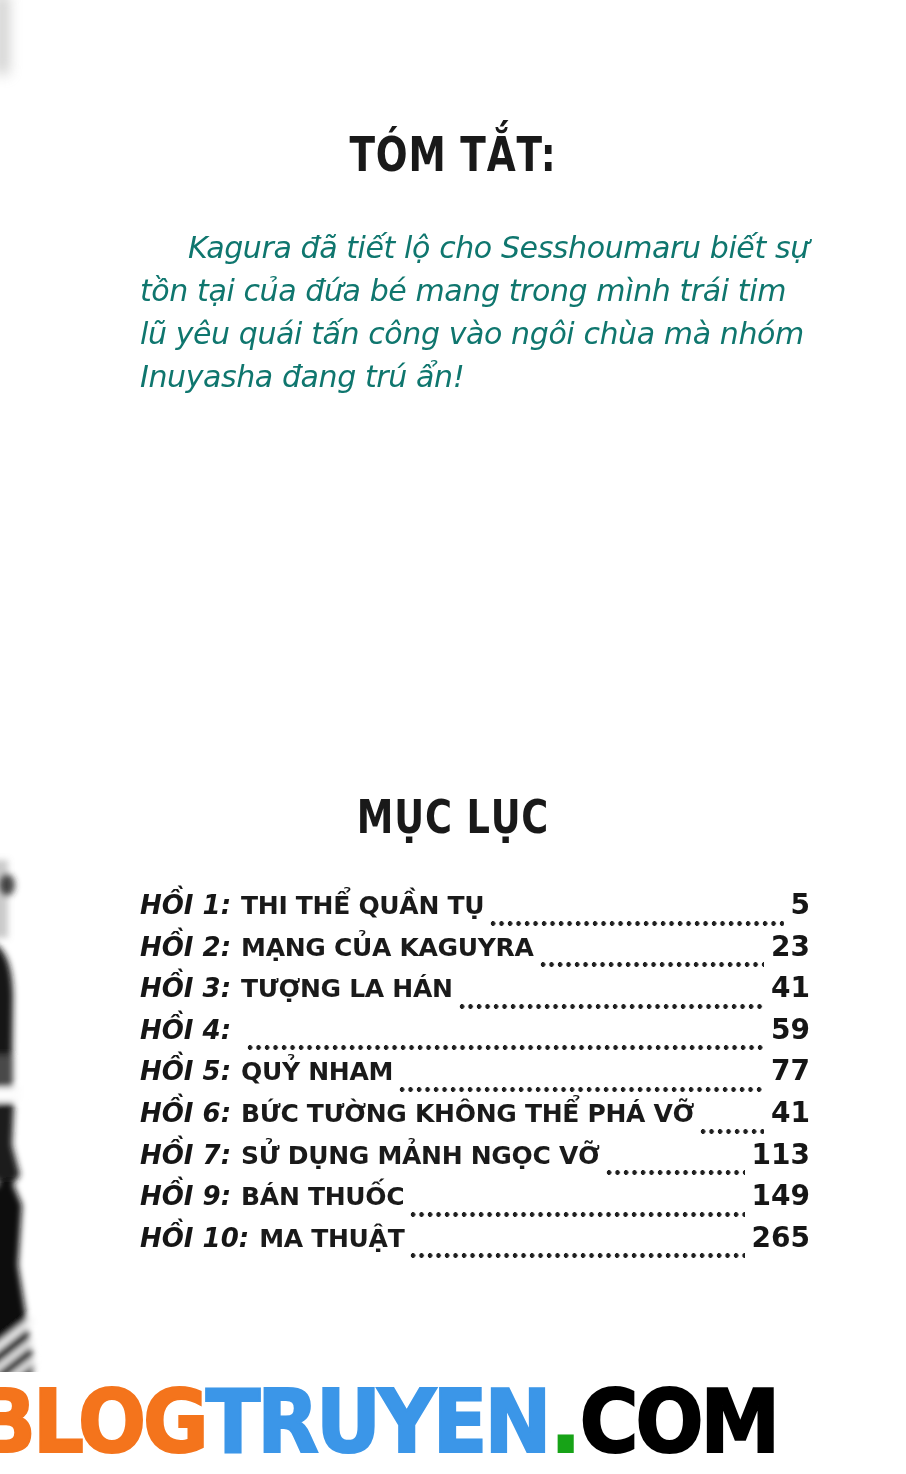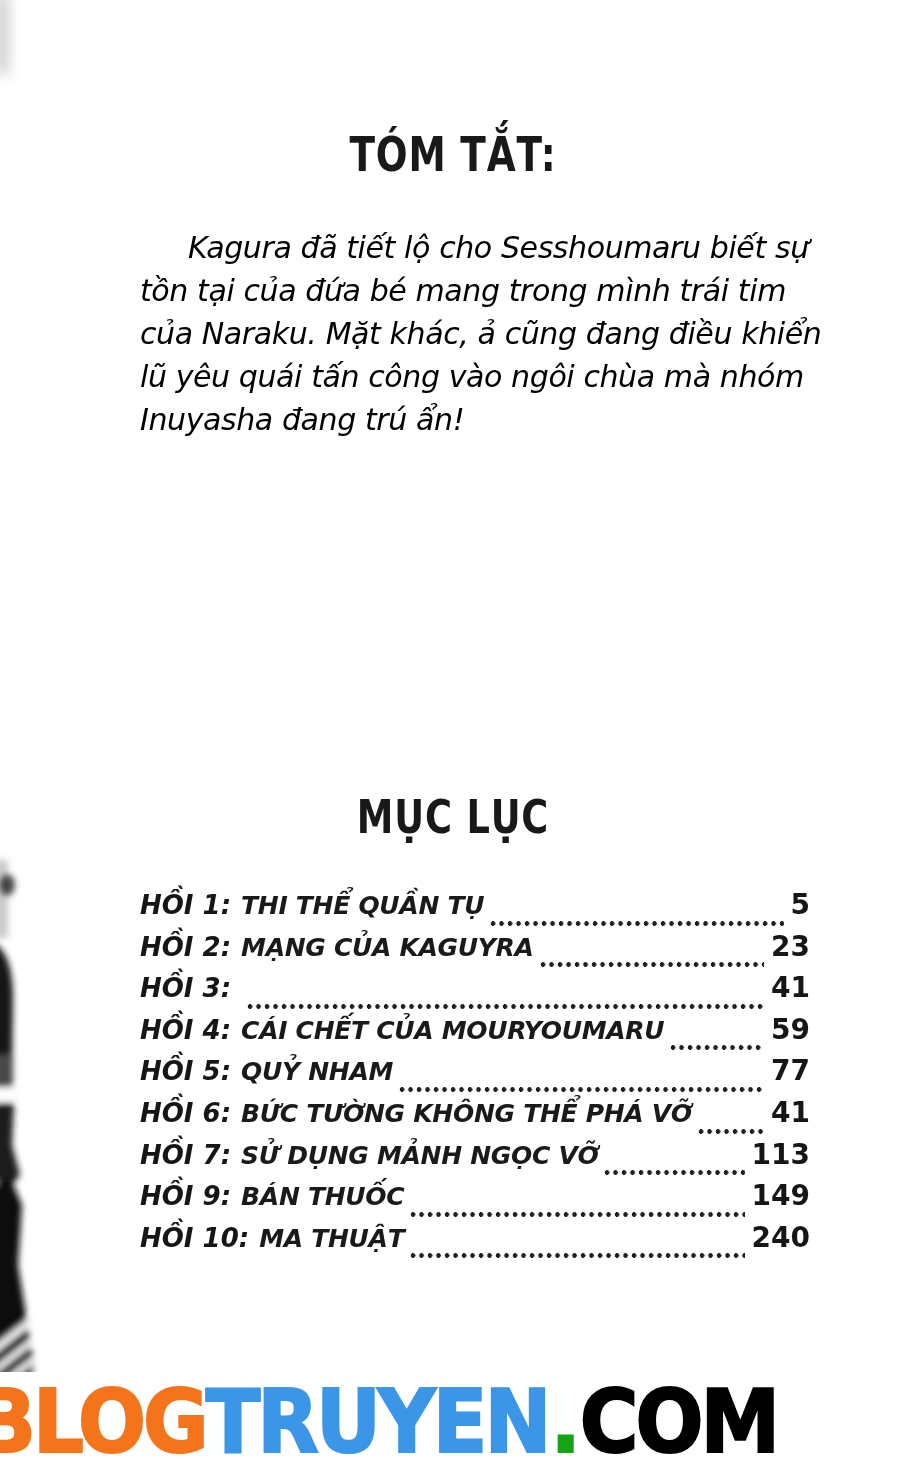--- a/index.html
+++ b/index.html
@@ -22,36 +22,36 @@
   .bleed{position:absolute;left:0;top:845px;}
 
   .summary-heading{
     position:absolute;left:0;top:126px;width:906px;margin:0;
     text-align:center;font-size:48px;font-weight:bold;letter-spacing:1px;
     transform:scaleX(0.78);color:#191919;
   }
   .summary{
     position:absolute;left:140px;top:226px;width:690px;
     font-size:30px;line-height:43px;font-style:italic;font-weight:500;
-    letter-spacing:-0.4px;color:#000000;white-space:nowrap;
+    letter-spacing:-0.4px;color:#0f766e;white-space:nowrap;
   }
   .sline.indent{padding-left:48px;}
 
   .toc-heading{
     position:absolute;left:0;top:790px;width:906px;margin:0;
     text-align:center;font-size:46px;font-weight:bold;letter-spacing:1px;
     transform:scaleX(0.80);color:#191919;
   }
   .toc{position:absolute;left:140px;top:888px;width:670px;}
   .toc-row{display:flex;align-items:baseline;height:41.6px;}
   .chap{
     font-style:italic;font-weight:bold;font-size:26px;
     margin-right:10px;white-space:nowrap;color:#161616;
   }
-  .ttl{font-weight:bold;font-size:25px;letter-spacing:-0.3px;white-space:nowrap;color:#1a1a1a;font-style:italic;}
+  .ttl{font-weight:bold;font-size:25px;letter-spacing:-0.3px;white-space:nowrap;color:#1a1a1a;}
   .dots{
     flex:1 1 auto;height:7px;margin:0 7px 3px 6px;align-self:flex-end;
     background-image:radial-gradient(circle at 3px 3.5px,#1f1f1f 2.1px,rgba(0,0,0,0) 2.6px);
     background-size:8.5px 7px;background-repeat:repeat-x;background-position:left center;
   }
   .pnum{font-weight:bold;font-size:28px;white-space:nowrap;color:#161616;}
 
   .footer{
     position:absolute;left:0;top:1372px;width:752px;height:102px;background:#ffffff;
     display:flex;align-items:center;justify-content:center;
@@ -93,21 +93,20 @@
         <rect x="-14" y="512" width="54" height="6" fill="#f5f5f5" transform="rotate(-38 8 515)"></rect>
         <rect x="-14" y="530" width="54" height="6" fill="#f5f5f5" transform="rotate(-38 10 533)"></rect>
       </g>
     </svg>
 
     <h1 class="summary-heading">TÓM TẮT:</h1>
 
     <div class="summary">
       <div class="sline indent">Kagura đã tiết lộ cho Sesshoumaru biết sự</div>
       <div class="sline">tồn tại của đứa bé mang trong mình trái tim</div>
-      <div class="sline">của Naraku. Mặt khác, ả cũng đang điều khiển</div>
       <div class="sline">lũ yêu quái tấn công vào ngôi chùa mà nhóm</div>
       <div class="sline">Inuyasha đang trú ẩn!</div>
     </div>
 
     <h2 class="toc-heading">MỤC LỤC</h2>
 
     <div class="toc">
       <div class="toc-row">
         <span class="chap">HỒI 1:</span>
         <span class="ttl">THI THỂ QUẦN TỤ</span>
@@ -115,26 +114,26 @@
         <span class="pnum">5</span>
       </div>
       <div class="toc-row">
         <span class="chap">HỒI 2:</span>
         <span class="ttl">MẠNG CỦA KAGUYRA</span>
         <span class="dots"></span>
         <span class="pnum">23</span>
       </div>
       <div class="toc-row">
         <span class="chap">HỒI 3:</span>
+        <span class="ttl">TƯỢNG LA HÁN</span>
         <span class="dots"></span>
         <span class="pnum">41</span>
       </div>
       <div class="toc-row">
         <span class="chap">HỒI 4:</span>
-        <span class="ttl">CÁI CHẾT CỦA MOURYOUMARU</span>
         <span class="dots"></span>
         <span class="pnum">59</span>
       </div>
       <div class="toc-row">
         <span class="chap">HỒI 5:</span>
         <span class="ttl">QUỶ NHAM</span>
         <span class="dots"></span>
         <span class="pnum">77</span>
       </div>
       <div class="toc-row">
@@ -152,21 +151,21 @@
       <div class="toc-row">
         <span class="chap">HỒI 9:</span>
         <span class="ttl">BÁN THUỐC</span>
         <span class="dots"></span>
         <span class="pnum">149</span>
       </div>
       <div class="toc-row">
         <span class="chap">HỒI 10:</span>
         <span class="ttl">MA THUẬT</span>
         <span class="dots"></span>
-        <span class="pnum">240</span>
+        <span class="pnum">265</span>
       </div>
     </div>
   </div>
 
   <div class="footer">
     <div class="logo">
       <span class="p-blog">BLOG</span><span class="p-truyen">TRUYEN</span><span class="p-dot">.</span><span class="p-com">COM</span>
     </div>
   </div>
 </div>

